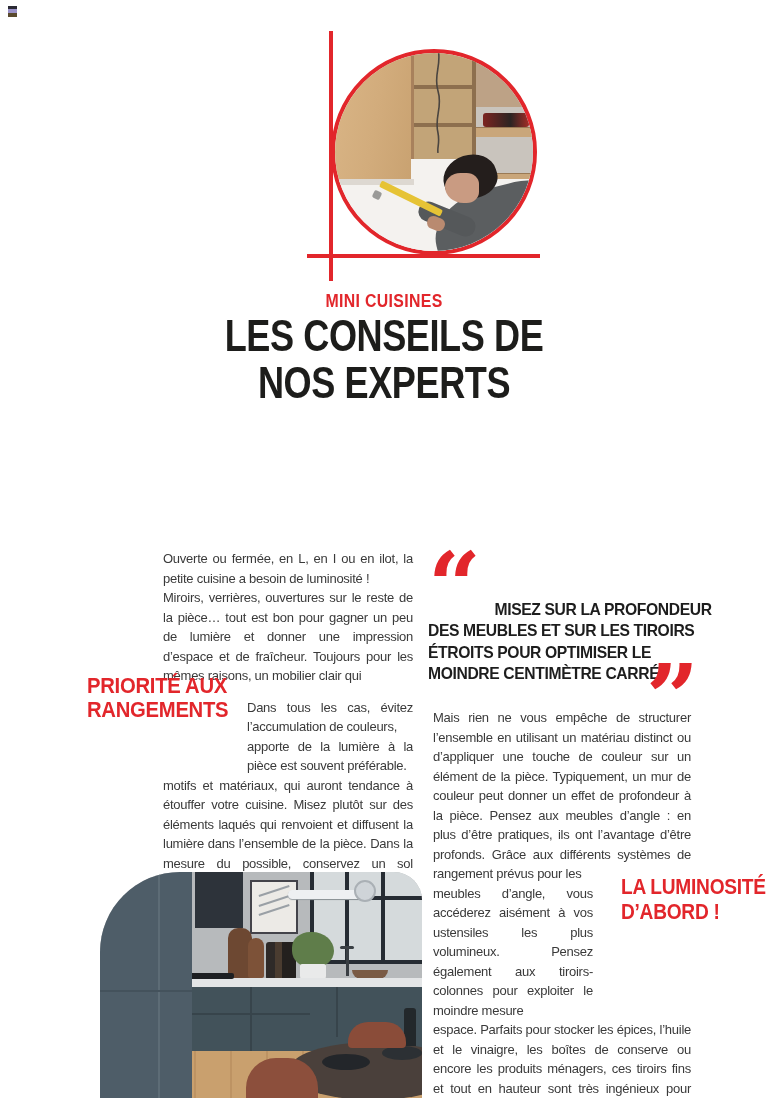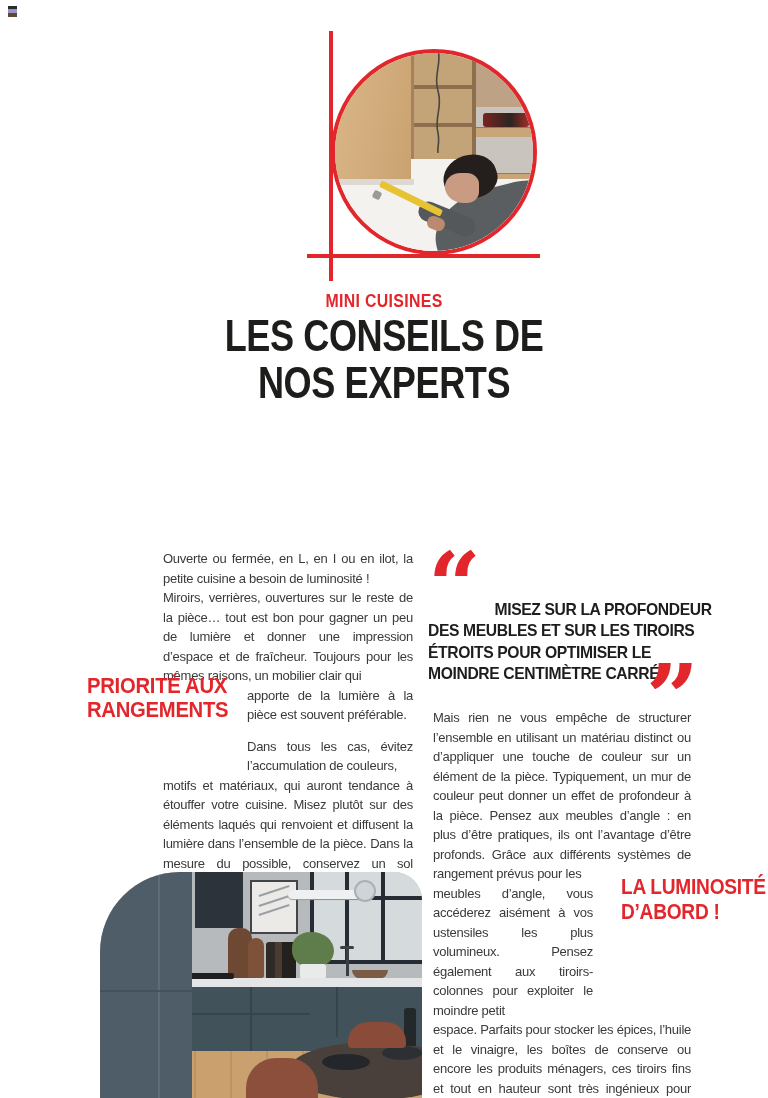--- a/index.html
+++ b/index.html
@@ -159,39 +159,39 @@
   <div class="abs kicker">MINI CUISINES</div>
   <div class="abs headline">
     <span>LES CONSEILS DE</span>
     <span>NOS EXPERTS</span>
   </div>
 
 
   <div class="abs col-left body-txt">
     <div class="preline">Ouverte ou fermée, en L, en I ou en ilot, la petite cuisine a besoin de luminosité !
 Miroirs, verrières, ouvertures sur le reste de la pièce… tout est bon pour gagner un peu de lumière et donner une impression d’espace et de fraîcheur. Toujours pour les mêmes raisons, un mobilier clair qui</div>
+    <div class="wrap-left para-gap">Dans tous les cas, évitez l’accumulation de couleurs,</div>
     <div class="wrap-left">apporte de la lumière à la pièce est souvent préférable.</div>
-    <div class="wrap-left para-gap">Dans tous les cas, évitez l’accumulation de couleurs,</div>
     <div>motifs et matériaux, qui auront tendance à étouffer votre cuisine. Misez plutôt sur des éléments laqués qui renvoient et diffusent la lumière dans l’ensemble de la pièce. Dans la mesure du possible, conservez un sol identique à la pièce voisine, petite astuce pour donner une impression d’espace.</div>
   </div>
 
   <div class="abs red-head priorite">
     <span>PRIORITÉ AUX</span>
     <span>RANGEMENTS</span>
   </div>
 
   <div class="abs quote">
     <span class="q-mark q-open">“</span>
     <p class="q-text">MISEZ SUR LA PROFONDEUR DES MEUBLES ET SUR LES TIROIRS ÉTROITS POUR OPTIMISER LE MOINDRE CENTIMÈTRE CARRÉ.</p>
     <span class="q-mark q-close">”</span>
   </div>
 
   <div class="abs col-right body-txt">
     <div>Mais rien ne vous empêche de structurer l’ensemble en utilisant un matériau distinct ou d’appliquer une touche de couleur sur un élément de la pièce. Typiquement, un mur de couleur peut donner un effet de profondeur à la pièce. Pensez aux meubles d’angle : en plus d’être pratiques, ils ont l’avantage d’être profonds. Grâce aux différents systèmes de rangement prévus pour les</div>
-    <div class="narrow-right">meubles d’angle, vous accéderez aisément à vos ustensiles les plus volumineux. Pensez également aux tiroirs-colonnes pour exploiter le moindre petit</div>
+    <div class="narrow-right">meubles d’angle, vous accéderez aisément à vos ustensiles les plus volumineux. Pensez également aux tiroirs-colonnes pour exploiter le moindre mesure</div>
     <div>espace. Parfaits pour stocker les épices, l’huile et le vinaigre, les boîtes de conserve ou encore les produits ménagers, ces tiroirs fins et tout en hauteur sont très ingénieux pour tirer profit de chaque parcelle disponible entre deux meubles ou entre un mur et un réfrigérateur.</div>
   </div>
 
   <div class="abs red-head luminosite">
     <span>LA LUMINOSITÉ</span>
     <span>D’ABORD !</span>
   </div>
 
   <div class="abs photo">
     <div class="abs k-window"></div>

